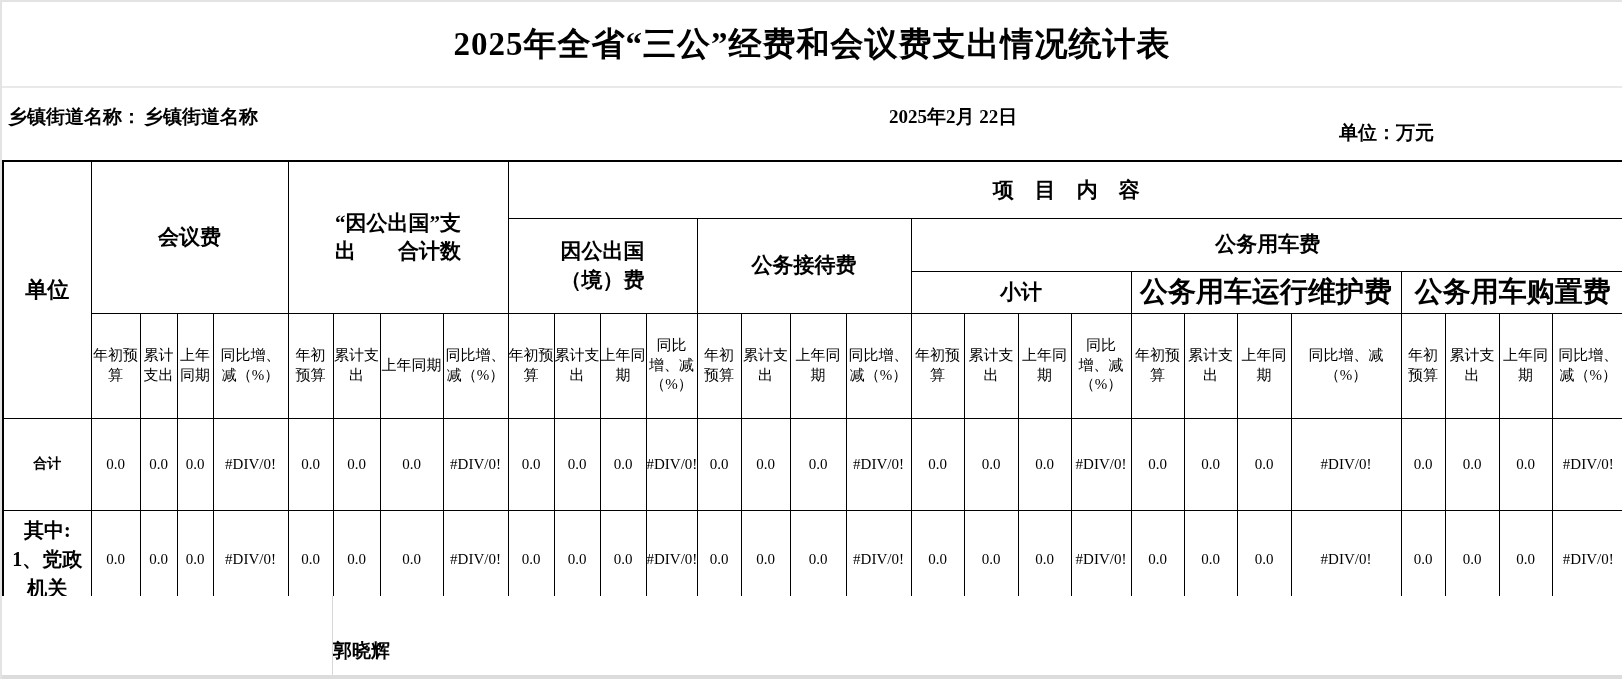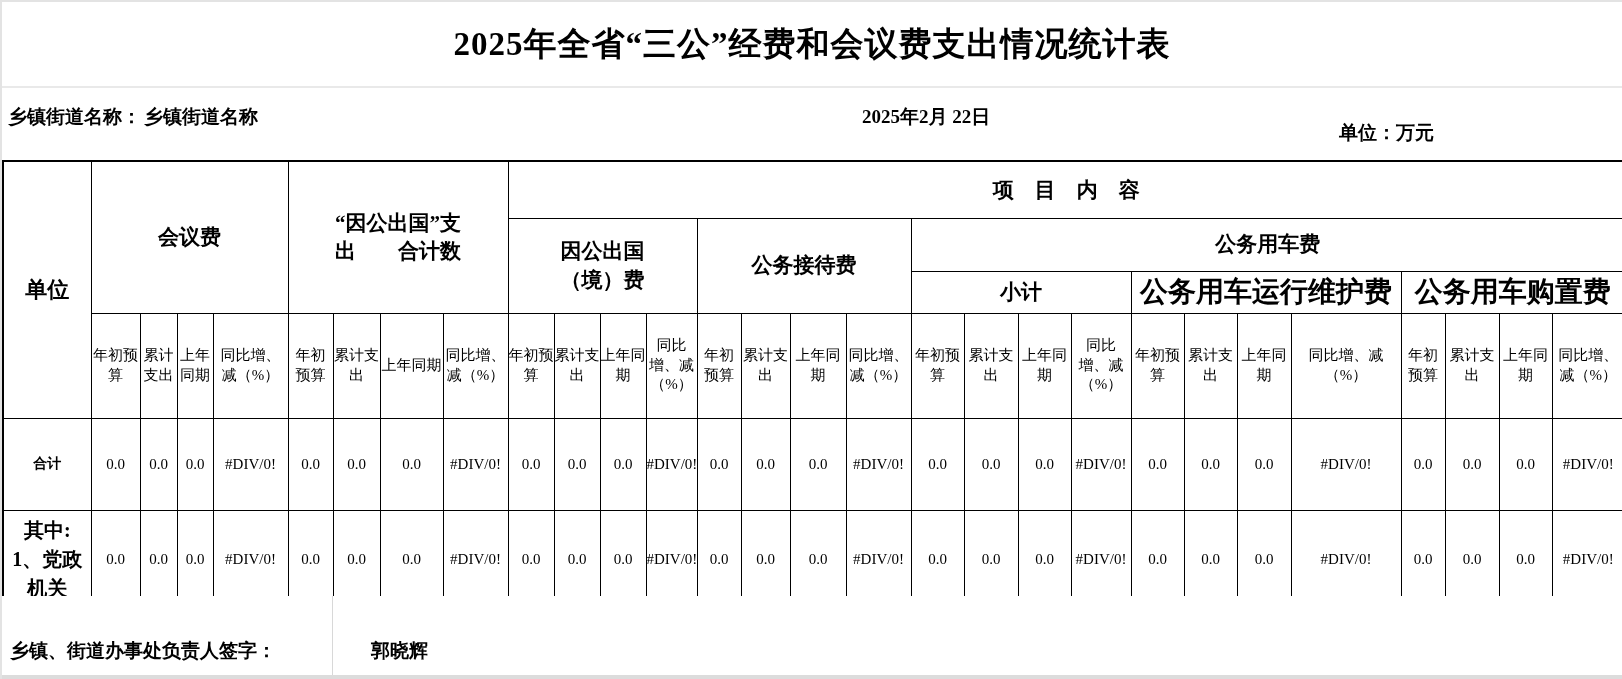--- a/index.html
+++ b/index.html
@@ -16,21 +16,21 @@
     border-bottom:2px solid #e9e9e9;
   }
   .title-bar h1 {
     margin:12px; font-size:33px; font-weight:bold; letter-spacing:1px;
     font-family:"Liberation Serif", serif;
   }
   
   .info-row { position:relative; height:72px; font-size:19px; font-weight:bold; }
   .info-row .org-label { position:absolute; left:6px;   top:16px; }
   .info-row .org-value { position:absolute; left:142px; top:16px; }
-  .info-row .date      { position:absolute; left:860px; top:16px; }
+  .info-row .date      { position:absolute; left:887px; top:16px; }
   .info-row .unit      { position:absolute; left:1337px;top:32px; }
   
   table.stat {
     width:1622px; border-collapse:collapse; table-layout:fixed;
     border:2px solid #000;
   }
   table.stat th, table.stat td {
     border:1px solid #000; padding:0; text-align:center; vertical-align:middle;
     overflow:hidden;
   }
@@ -43,21 +43,21 @@
   td.rl2 { font-size:20px; font-weight:bold; text-align:left; padding-left:4px;
            white-space:pre-line; line-height:1.45; }
   
   .footer { position:absolute; left:0; top:594px; width:1622px; height:85px; background:#fff; }
   .footer .sign-cell {
     position:absolute; left:0; top:0; width:330px; height:79px;
     border-right:1px solid #d8d8d8; background:#fff;
   }
   .footer .label, .footer .name { position:absolute; top:42px; font-size:19px; font-weight:bold; white-space:nowrap; }
   .footer .leader-label { left:8px; }
-  .footer .leader-name  { left:369px; }
+  .footer .leader-name  { left:331px; }
   .footer .filler-wrap  { left:705px; }
   .footer .bottom-strip {
     position:absolute; left:0; bottom:0; width:1622px; height:6px; background:#dcdcdc;
   }
 </style>
 </head>
 <body>
 
 <div class="title-bar">
   <h1>2025年全省“三公”经费和会议费支出情况统计表</h1>
@@ -213,16 +213,15 @@
     <td class="dc">0.0</td>
     <td class="dc">0.0</td>
     <td class="dc">0.0</td>
     <td class="dc">#DIV/0!</td>
   </tr>
 </tbody>
   </table>
 
 <div class="footer">
   <div class="sign-cell"></div>
-  <span class="label leader-label">乡镇、街道办事处负责人签字：</span>
   <span class="name leader-name">郭晓辉</span>
   <div class="bottom-strip"></div>
 </div>
 
 </body></html>

